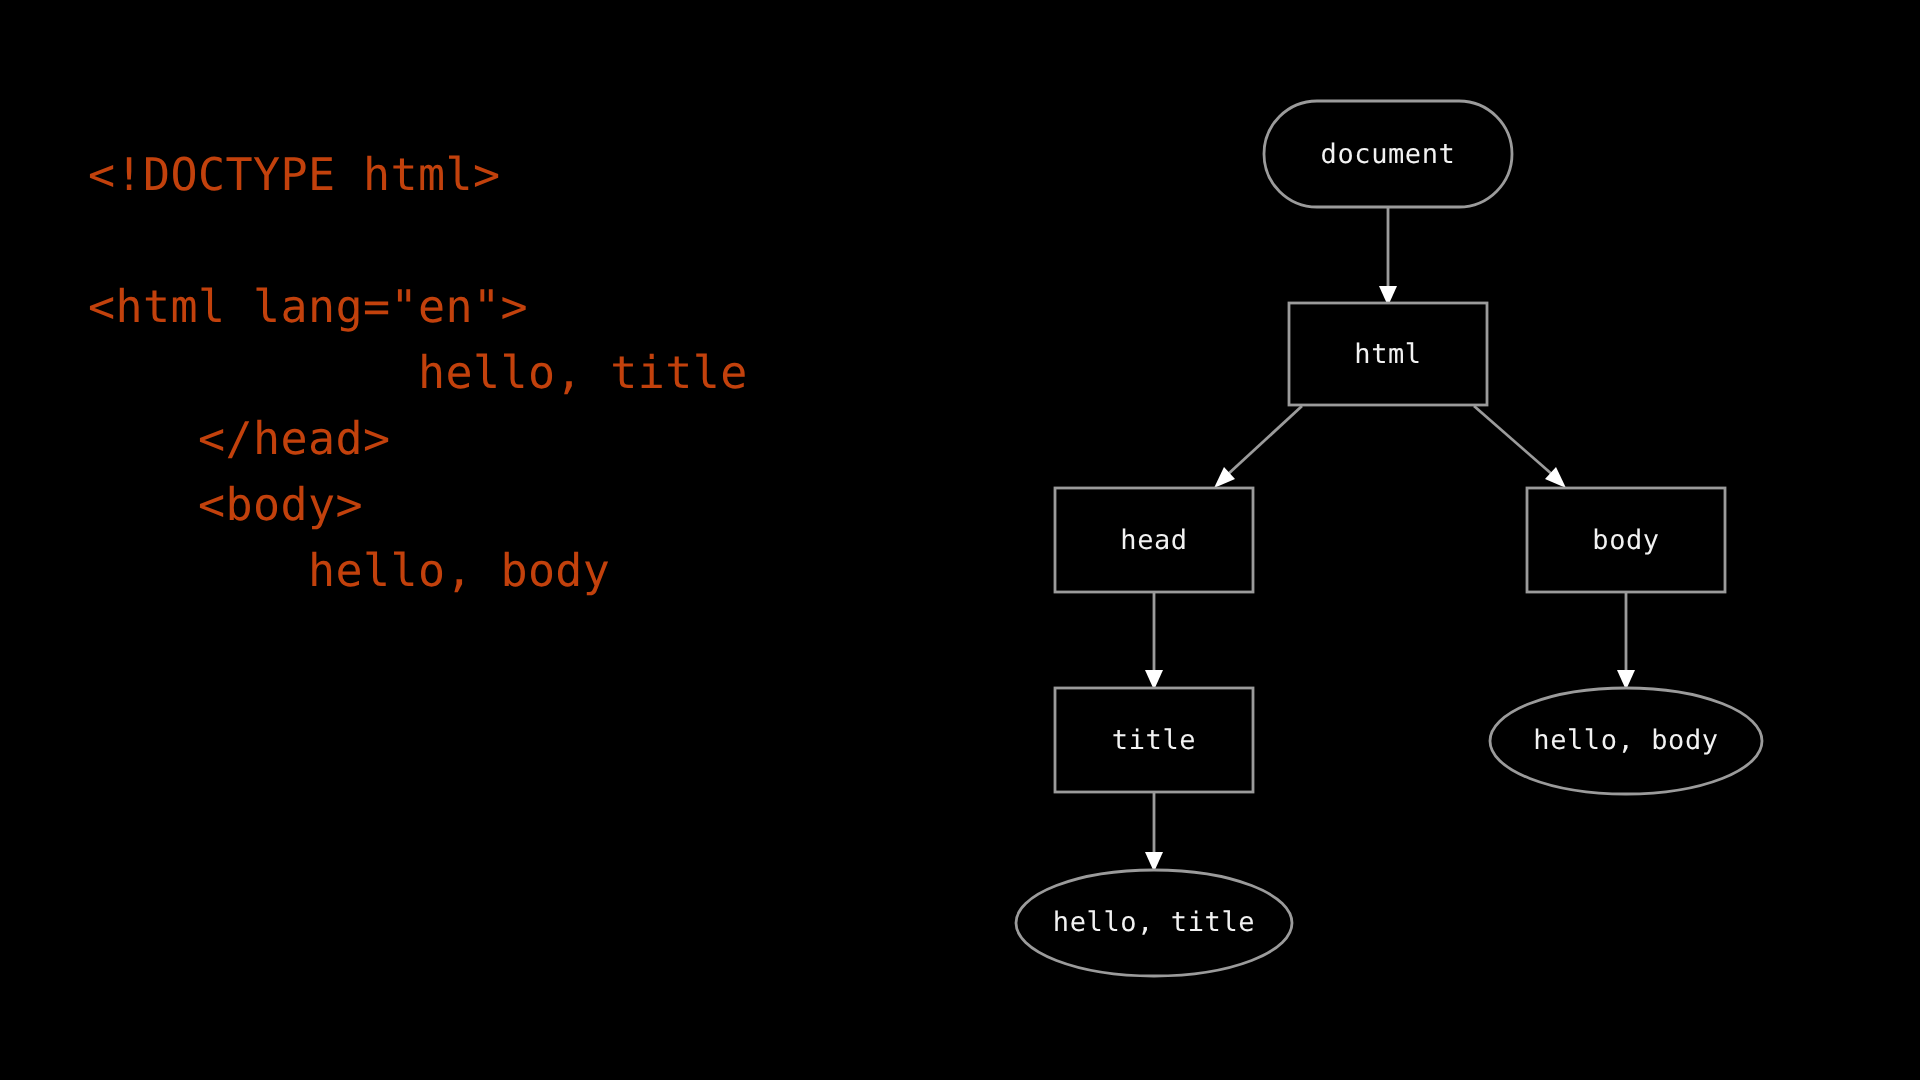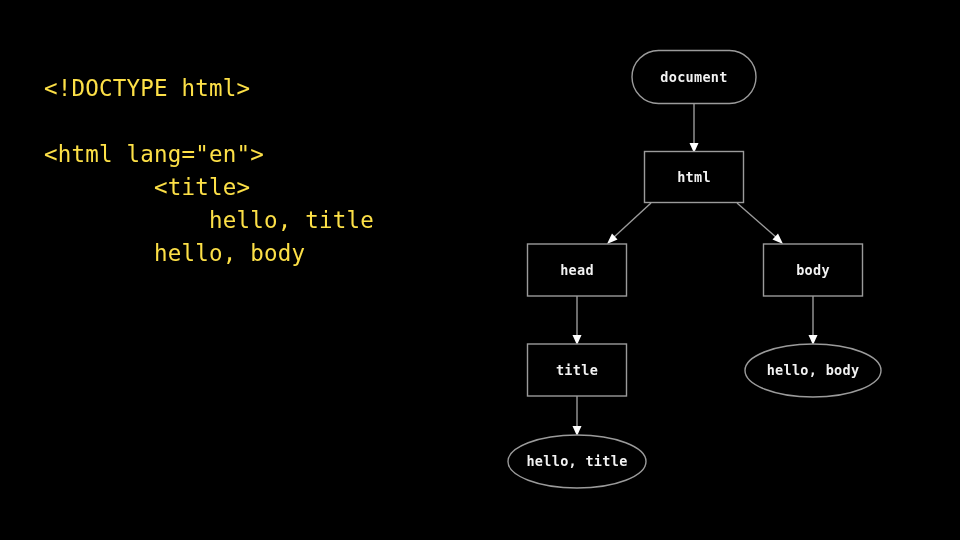--- a/index.html
+++ b/index.html
@@ -23,35 +23,34 @@
   #code-panel {
     position: absolute;
     left: 44px;
     top: 72px;
     width: 420px;
   }
   .code-line {
     font-family: "DejaVu Sans Mono", monospace;
     font-size: 22.5px;
     line-height: 33px;
-    color: #fde047;
+    color: #c2410c;
     white-space: pre;
     letter-spacing: 0.2px;
   }
   .code-line.blank {
     height: 33px;
   }
   
   #diagram {
     position: absolute;
     left: 0;
     top: 0;
     width: 960px;
     height: 540px;
-    font-weight: bold;
   }
   #diagram svg {
     display: block;
   }
   .node-shape {
     fill: #000000;
     stroke: #9b9b9b;
     stroke-width: 1.4;
   }
   .node-label {
@@ -74,22 +73,23 @@
 </style>
 </head>
 <body>
 
 <div id="stage">
 
   <div id="code-panel">
     <div class="code-line">&lt;!DOCTYPE html&gt;</div>
     <div class="code-line blank"></div>
     <div class="code-line">&lt;html lang="en"&gt;</div>
-    <div class="code-line">        &lt;title&gt;</div>
     <div class="code-line">            hello, title</div>
+    <div class="code-line">    &lt;/head&gt;</div>
+    <div class="code-line">    &lt;body&gt;</div>
     <div class="code-line">        hello, body</div>
   </div>
 
   <div id="diagram">
     <svg width="960" height="540" viewBox="0 0 960 540" xmlns="http://www.w3.org/2000/svg">
 
       <g>
         <line class="edge-line" x1="694" y1="104" x2="694" y2="146"></line>
         <polygon class="edge-head" points="694,153 689.5,143 698.5,143"></polygon>
       </g>

